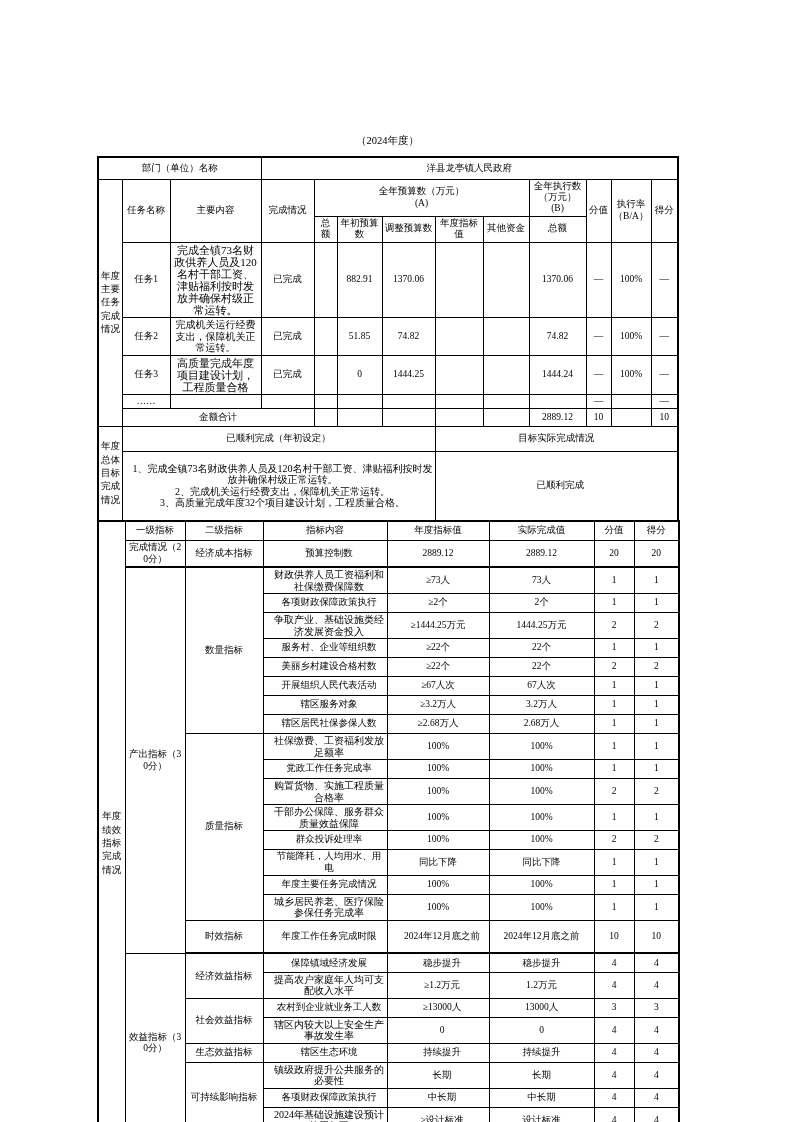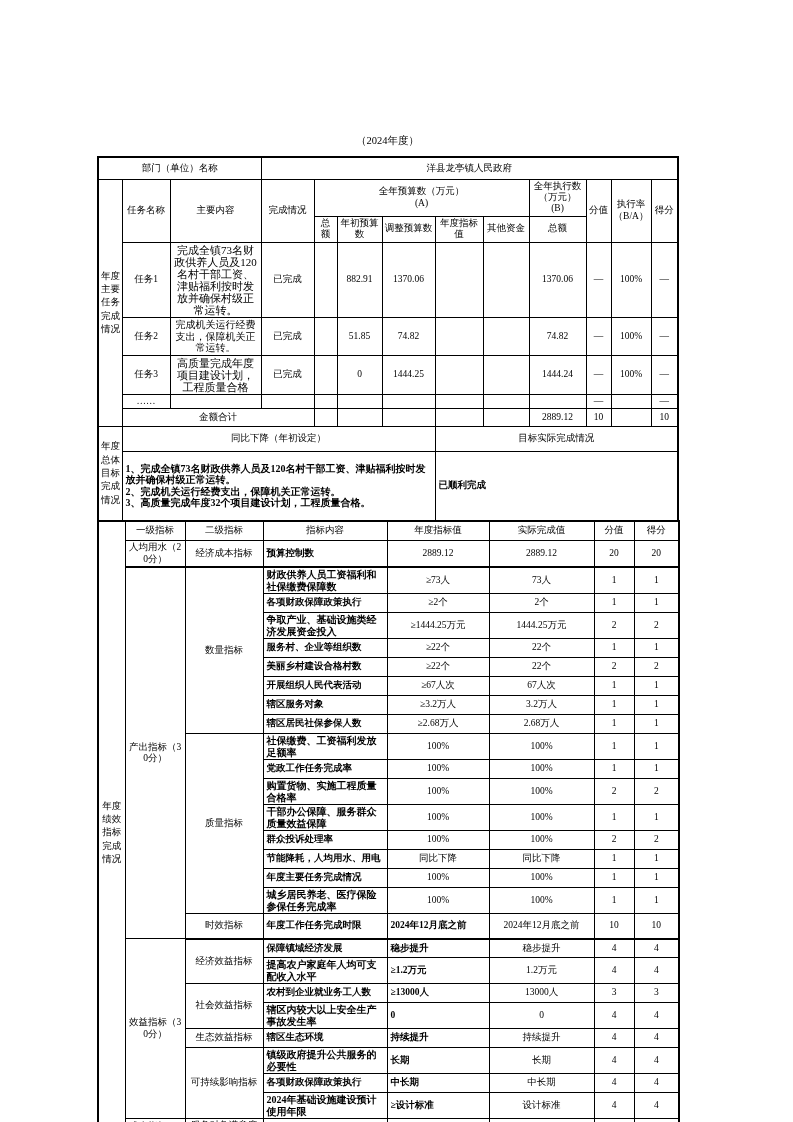--- a/index.html
+++ b/index.html
@@ -6,32 +6,32 @@
   .page { position:relative; width:793px; height:1122px; background:#ffffff; overflow:hidden;
           font-family:"Liberation Serif","DejaVu Serif",serif; color:#000; }
   .doc { position:absolute; left:97px; top:130px; width:581px; }
   .title { font-size:17px; font-weight:bold; text-align:center; margin:0; letter-spacing:2px; }
   .subtitle { font-size:10.5px; text-align:center; margin:4px 0 8px 0; }
   table { border-collapse:collapse; table-layout:fixed; width:581px; border:2px solid #000; }
   td { border:1px solid #000; font-size:9.5px; text-align:center; vertical-align:middle;
        padding:1px 2px; line-height:1.2; overflow:hidden; word-break:break-all; }
   #ind-table { margin-top:-2px; }
   .v { width:2em; margin:12px auto; word-break:break-all; line-height:1.4; }
-  .ta-l { text-align:left; padding-left:3px;font-weight:bold; }
+  .ta-l { text-align:center; padding-left:10px; }
   .xs { font-size:11px; line-height:1.1; }
   .sm { font-size:10px; line-height:1.15;margin-left:12px; }
   .pre { white-space:pre-line; }
   .b { font-weight:bold; }
   .bt2 { border-top:2px solid #f9a8d4; }
   .bb2 { border-bottom:2px solid #000; }
   .bl2 { border-left:2px solid #000; }
   .clip { max-height:26px; line-height:1.05; }
   tr.h22{height:22px} tr.h30{height:30px} tr.h26{height:26px} tr.h36{height:36px}
   tr.h32{height:32px} tr.h14{height:14px} tr.h18{height:18px} tr.h52{height:52px}
-  tr.h20{height:20px} tr.h19{height:19px} tr.h21{height:25px}
+  tr.h20{height:20px} tr.h19{height:19px} tr.h21{height:33px}
 </style>
 </head>
 <body>
 
 <div class="page">
   <div class="doc">
 
     <div class="subtitle">（2024年度）</div>
 
     <table id="task-table">
@@ -147,21 +147,21 @@
         <td></td>
         <td>2889.12</td>
         <td>10</td>
         <td></td>
         <td>10</td>
       </tr>
       <tr class="h18">
         <td rowspan="2">
               <div class="v">年度总体目标完成情况</div>
             </td>
-        <td colspan="6">同比下降（年初设定）</td>
+        <td colspan="6">已顺利完成（年初设定）</td>
         <td colspan="6">目标实际完成情况</td>
       </tr>
       <tr class="h52">
         <td colspan="6" class="ta-l pre sm">1、完成全镇73名财政供养人员及120名村干部工资、津贴福利按时发放并确保村级正常运转。
 2、完成机关运行经费支出，保障机关正常运转。
 3、高质量完成年度32个项目建设计划，工程质量合格。</td>
         <td colspan="6" class="ta-l">已顺利完成</td>
       </tr>
     </tbody>
       </table>
@@ -184,21 +184,21 @@
             </td>
         <td>一级指标</td>
         <td>二级指标</td>
         <td>指标内容</td>
         <td>年度指标值</td>
         <td>实际完成值</td>
         <td>分值</td>
         <td>得分</td>
       </tr>
       <tr class="h19">
-        <td class="bb2">人均用水（20分）</td>
+        <td class="bb2">完成情况（20分）</td>
         <td class="bb2">经济成本指标</td>
         <td class="ta-l bb2">预算控制数</td>
         <td class="bb2">2889.12</td>
         <td class="bb2">2889.12</td>
         <td class="bb2">20</td>
         <td class="bb2">20</td>
       </tr>
       <tr class="h19">
         <td rowspan="17">产出指标（30分）</td>
         <td rowspan="8">数量指标</td>

